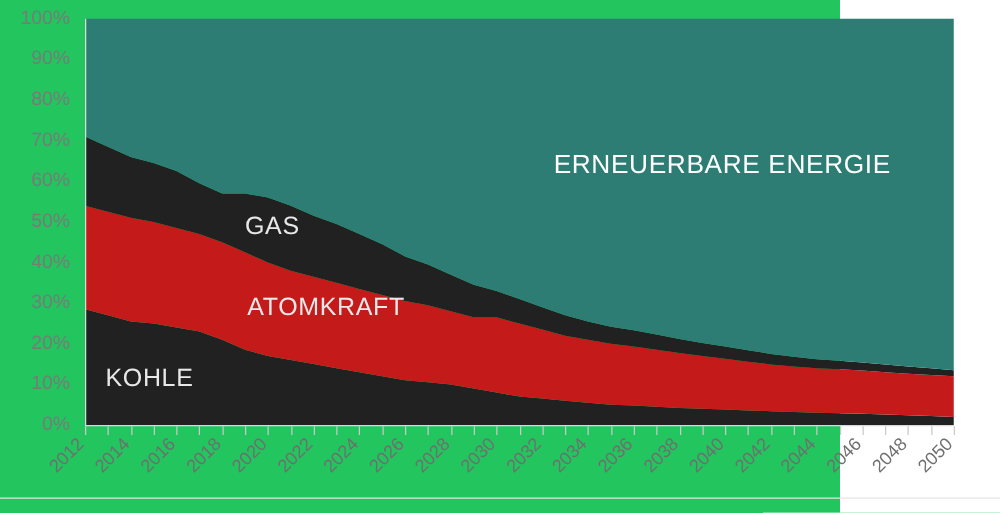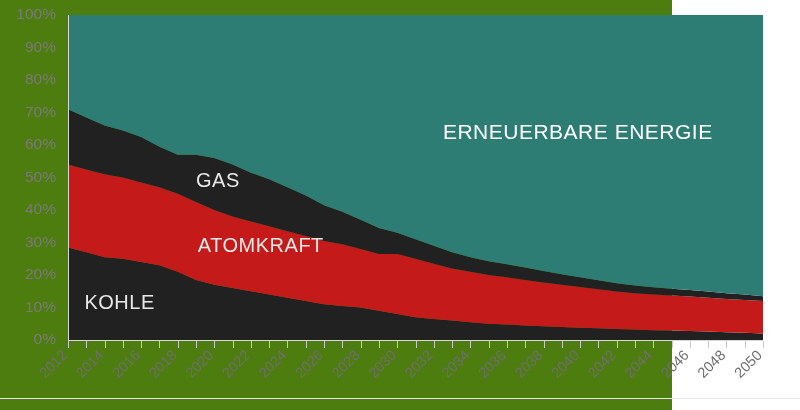--- a/index.html
+++ b/index.html
@@ -13,21 +13,21 @@
     font-family: "Liberation Sans", sans-serif;
     overflow: hidden;
     position: relative;
   }
   #chart-root {
     position: absolute;
     left: 0;
     top: 0;
     width: 672px;
     height: 410px;
-    background: #4d7c0f;
+    background: #22c55e;
   }
   #chart-svg {
     display: block;
     width: 800px;
     height: 410px;
   }
   .ytick-label {
     font-size: 15.5px;
     fill: #7a7a7a;
     text-anchor: end;

